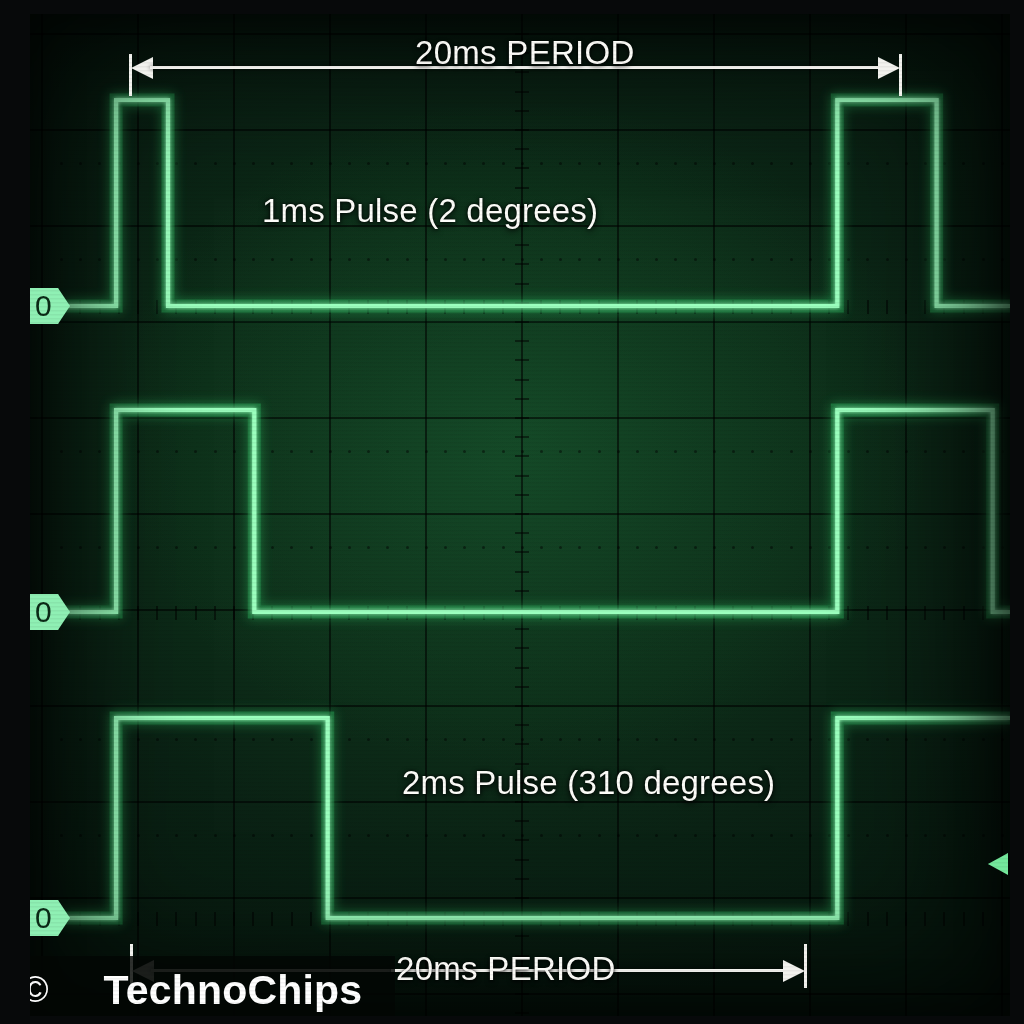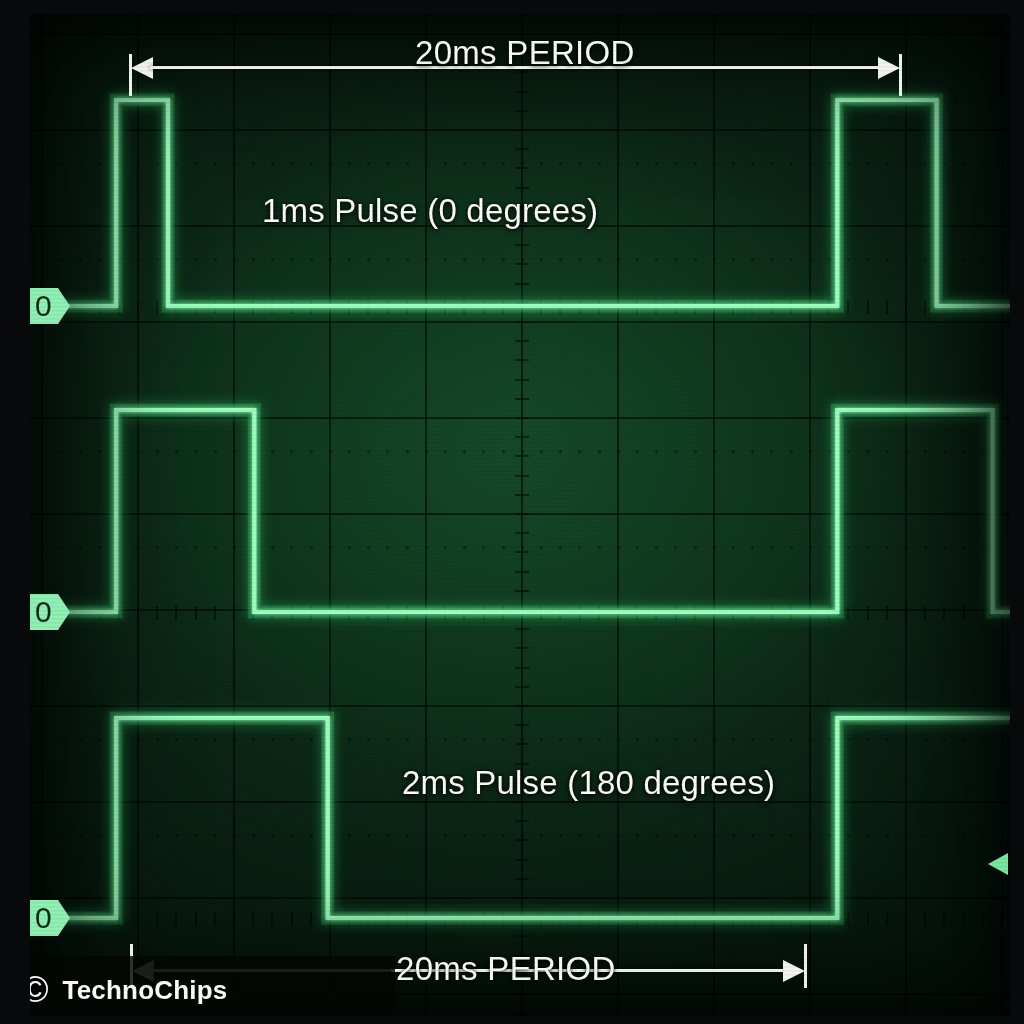--- a/index.html
+++ b/index.html
@@ -102,21 +102,21 @@
     white-space:nowrap;z-index:21;
   }
 
   
   .wm{
     position:absolute;left:0;bottom:0;height:68px;width:395px;
     background:rgba(3,6,4,.82);
     display:flex;align-items:center;z-index:30;
   }
   .wm .c{color:#fff;font-size:36px;margin:0 14px 0 22px;line-height:1;}
-  .wm .name{color:#fff;font-size:26px;font-weight:bold;letter-spacing:.2px;line-height:1;}
+  .wm .name{color:#fff;font-size:41px;font-weight:bold;letter-spacing:.2px;line-height:1;margin-left:41px;}
 
   .scanlines{
     position:absolute;inset:0;pointer-events:none;z-index:35;
     background:repeating-linear-gradient(to bottom, rgba(0,0,0,.10) 0px, rgba(0,0,0,.10) 1px, rgba(0,0,0,0) 2px, rgba(0,0,0,0) 4px);
     opacity:.5;
   }
 </style>
 </head>
 <body>
 
@@ -727,22 +727,22 @@
 
     <div class="ann" style="left:0;top:0;width:980px;height:120px;">
       <div class="ann-cap" style="left:99px;top:40px;height:42px;"></div>
       <div class="ann-head head-left" style="left:101px;top:43px;"></div>
       <div class="ann-line" style="left:120px;top:52px;width:730px;"></div>
       <div class="ann-head head-right" style="left:848px;top:43px;"></div>
       <div class="ann-cap" style="left:869px;top:40px;height:42px;"></div>
     </div>
     <div class="ann-label" style="left:385px;top:20px;">20ms PERIOD</div>
 
-    <div class="trace-label" style="left:232px;top:178px;">1ms Pulse (0 degrees)</div>
-    <div class="trace-label" style="left:372px;top:750px;">2ms Pulse (180 degrees)</div>
+    <div class="trace-label" style="left:232px;top:178px;">1ms Pulse (2 degrees)</div>
+    <div class="trace-label" style="left:372px;top:750px;">2ms Pulse (310 degrees)</div>
 
     <div class="ann" style="left:0;top:920px;width:980px;height:80px;">
       <div class="ann-cap" style="left:100px;top:10px;height:44px;"></div>
       <div class="ann-head head-left dim" style="left:102px;top:26px;"></div>
       <div class="ann-line dim" style="left:121px;top:35px;width:240px;"></div>
       <div class="ann-line" style="left:361px;top:35px;width:394px;"></div>
       <div class="ann-head head-right" style="left:753px;top:26px;"></div>
       <div class="ann-cap" style="left:774px;top:10px;height:44px;"></div>
     </div>
     <div class="ann-label" style="left:366px;top:936px;">20ms PERIOD</div>

